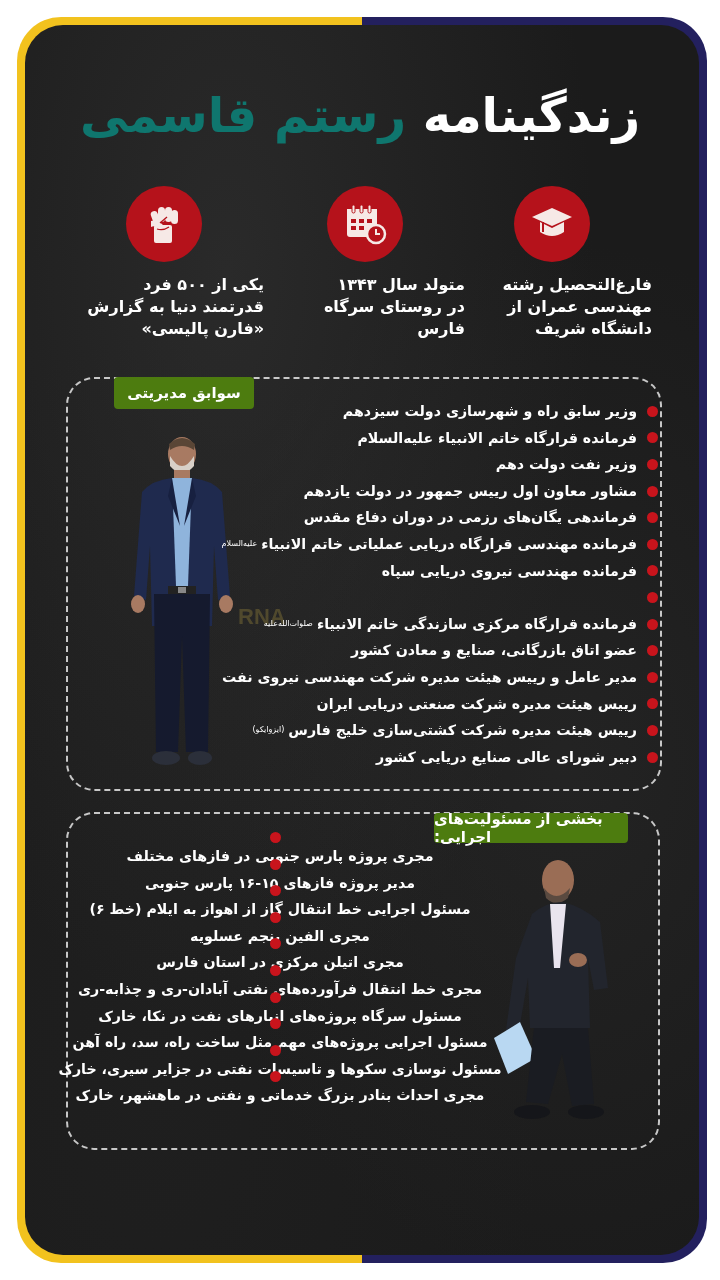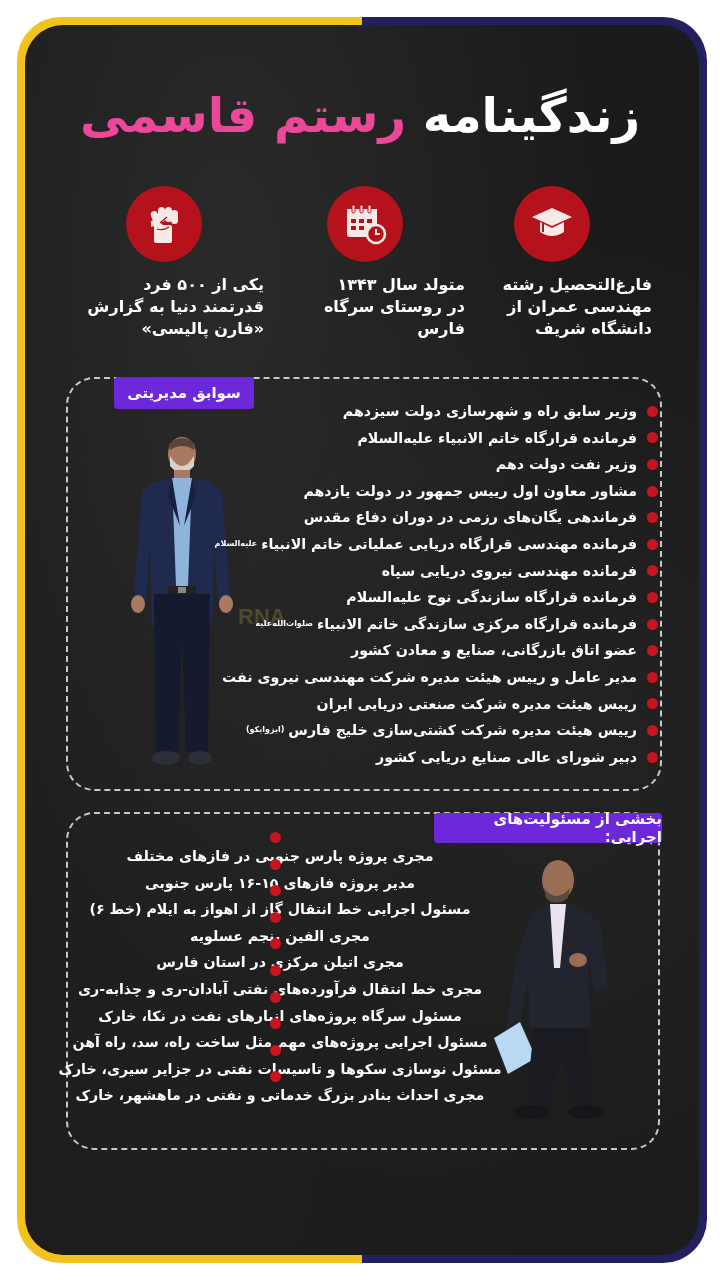--- a/index.html
+++ b/index.html
@@ -19,56 +19,56 @@
       radial-gradient(ellipse at 30% 20%, rgba(70,70,70,0.35) 0%, rgba(0,0,0,0) 55%),
       radial-gradient(ellipse at 80% 60%, rgba(60,60,60,0.25) 0%, rgba(0,0,0,0) 50%),
       radial-gradient(ellipse at 20% 85%, rgba(40,40,40,0.3) 0%, rgba(0,0,0,0) 50%),
       #1b1b1b;
   }
   .title {
     position:absolute; left:0; right:0; top:85px; text-align:center;
     direction:rtl; font-weight:bold; font-size:48px; line-height:60px;
   }
   .title .w { color:#ffffff; }
-  .title .y { color:#ec4899; }
+  .title .y { color:#0f766e; }
 
   .stat {
     position:absolute; top:186px; width:200px; text-align:right; direction:rtl;
   }
   .stat .circle {
     width:76px; height:76px; border-radius:50%; background:#b5121b;
     margin:0 auto; display:flex; align-items:center; justify-content:center;
   }
   .stat .txt {
     margin-top:12px; color:#fff; font-weight:bold; font-size:16px; line-height:22px;
     white-space:pre-line;
   }
 
   .dbox {
     position:absolute; border:2px dashed rgba(230,230,230,0.85); border-radius:28px;
   }
   .tag {
-    position:absolute; background:#6d28d9; color:#fff; font-weight:bold;
-    font-size:15px; border-radius:4px; direction:rtl; text-align:right;
+    position:absolute; background:#4d7c0f; color:#fff; font-weight:bold;
+    font-size:15px; border-radius:4px; direction:rtl; text-align:left;
     display:flex; align-items:center; justify-content:center;
   }
 
   .list1 {
     position:absolute; right:62px; top:398px; width:420px; direction:rtl;
     list-style:none; margin:0; padding:0;
   }
   .list1 li, .list2 li {
     color:#fff; font-weight:bold; font-size:14.2px; height:26.6px; line-height:26.6px;
     white-space:nowrap; display:flex; align-items:center;
   }
   .bullet {
     width:11px; height:11px; border-radius:50%; background:#c8141c; flex:0 0 11px;
     margin-left:10px;
   }
-  .list1 li .small, .list2 li .small { font-size:8px; margin-right:4px; font-weight:bold; }
+  .list1 li .small, .list2 li .small { font-size:8px; margin-right:4px; font-weight:normal; }
 
   .list2 {
     position:absolute; left:80px; top:832px; width:400px; direction:ltr;
     list-style:none; margin:0; padding:0;
   }
   .list2 li { flex-direction:column; }
   .list2 li .bullet { margin-left:0; margin-right:10px; }
   .list2 li .t { direction:rtl; }
 
   .person1 { position:absolute; left:122px; top:436px; width:120px; height:340px; }
@@ -200,21 +200,20 @@
       <span>فرمانده مهندسی قرارگاه دریایی عملیاتی خاتم الانبیاء</span>
       <span class="small">علیه‌السلام</span>
     </li>
   <li>
       <span class="bullet"></span>
       <span>فرمانده مهندسی نیروی دریایی سپاه</span>
       <span class="small"></span>
     </li>
   <li>
       <span class="bullet"></span>
-      <span>فرمانده قرارگاه سازندگی نوح علیه‌السلام</span>
       <span class="small"></span>
     </li>
   <li>
       <span class="bullet"></span>
       <span>فرمانده قرارگاه مرکزی سازندگی خاتم الانبیاء</span>
       <span class="small">صلوات‌الله‌علیه</span>
     </li>
   <li>
       <span class="bullet"></span>
       <span>عضو اتاق بازرگانی، صنایع و معادن کشور</span>
@@ -236,21 +235,21 @@
       <span class="small">(ایزوایکو)</span>
     </li>
   <li>
       <span class="bullet"></span>
       <span>دبیر شورای عالی صنایع دریایی کشور</span>
       <span class="small"></span>
     </li>
 </ul>
 
 <div class="dbox" style="left:66px; top:812px; width:590px; height:334px;"></div>
-<div class="tag" style="left:434px; top:813px; width:228px; height:30px;">بخشی از مسئولیت‌های اجرایی:</div>
+<div class="tag" style="left:434px; top:813px; width:194px; height:30px;">بخشی از مسئولیت‌های اجرایی:</div>
 
 <div class="person2">
   <svg width="140" height="270" viewBox="0 0 140 270">
     <ellipse cx="68" cy="22" rx="16" ry="20" fill="#9a6d55"></ellipse>
     <path d="M54 30 Q66 46 80 30 L78 40 Q66 50 56 40 Z" fill="#5a4a40"></path>
     <path d="M42 56 Q56 44 72 44 Q92 48 110 64 L118 130 L104 132 L98 100 L100 170 L40 170 L38 120 L26 190 L14 186 L26 100 Z" fill="#22252d"></path>
     <path d="M60 46 L76 46 L70 110 L64 110 Z" fill="#e9e4ee"></path>
     <ellipse cx="88" cy="102" rx="9" ry="7" fill="#9a6d55"></ellipse>
     <polygon points="4,180 30,164 46,200 18,216" fill="#b9d8f2"></polygon>
     <path d="M44 170 L98 170 L104 246 L82 248 L72 196 L58 246 L36 244 Z" fill="#1a1c22"></path>

